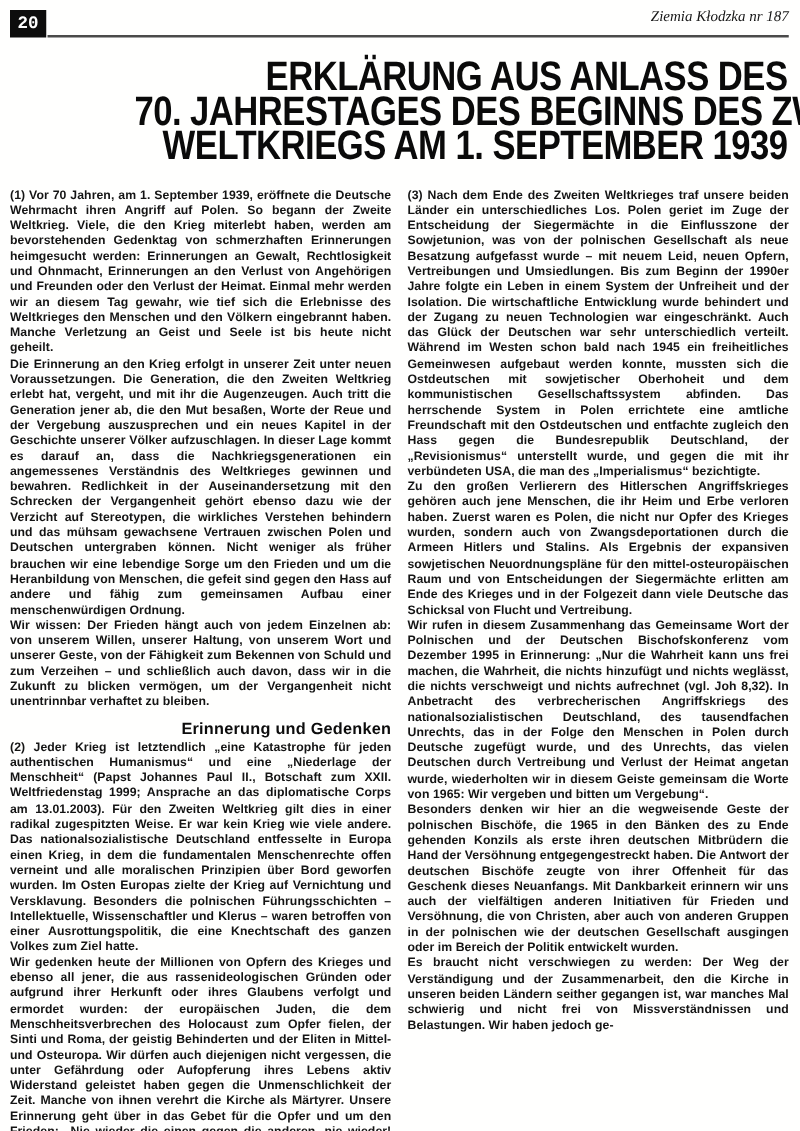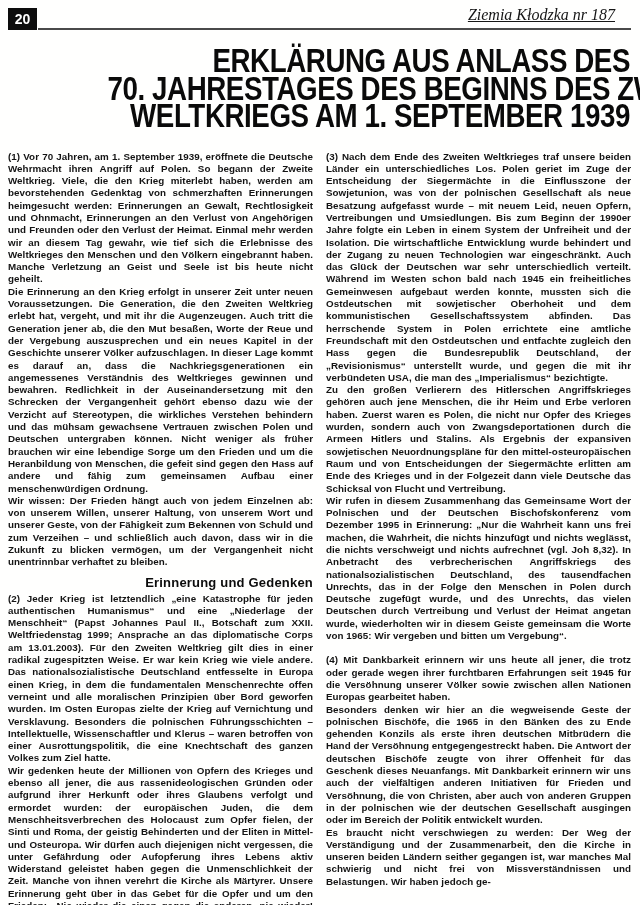--- a/index.html
+++ b/index.html
@@ -32,36 +32,35 @@
     background: #4a4a4a;
   }
   .page-num {
     position: absolute;
     left: 0;
     top: 8px;
     width: 29px;
     height: 22px;
     background: #0d0d0d;
     color: #fff;
-    font-family: Liberation Sans, sans-serif;
+    font-family: Liberation Mono, monospace;
     font-weight: bold;
     font-size: 14px;
     display: flex;
     align-items: center;
     justify-content: center;
   }
   .journal {
     position: absolute;
-    right: 16px;
+    right: 0;
     top: 6px;
     font-family: "Liberation Serif", serif;
     font-style: italic;
-    font-size: 16px;
+    font-size: 12px;
     color: #161616;
-    text-decoration: underline;
   }
   
   .headline {
     margin: 15px 10px 0 8px;
     text-align: right;
     font-weight: 700;
     color: #0a0a0a;
   }
   .headline .hl-line {
     font-size: 33px;
@@ -128,20 +127,19 @@
       <p>Wir wissen: Der Frieden hängt auch von jedem Einzelnen ab: von unserem Willen, unserer Haltung, von unserem Wort und unserer Geste, von der Fähigkeit zum Bekennen von Schuld und zum Verzeihen – und schließlich auch davon, dass wir in die Zukunft zu blicken vermögen, um der Vergangenheit nicht unentrinnbar verhaftet zu bleiben.</p>
       <h2 class="section-heading">Erinnerung und Gedenken</h2>
       <p>(2) Jeder Krieg ist letztendlich „eine Katastrophe für jeden authentischen Humanismus“ und eine „Niederlage der Menschheit“ (Papst Johannes Paul II., Botschaft zum XXII. Weltfriedenstag 1999; Ansprache an das diplomatische Corps am 13.01.2003). Für den Zweiten Weltkrieg gilt dies in einer radikal zugespitzten Weise. Er war kein Krieg wie viele andere. Das nationalsozialistische Deutschland entfesselte in Europa einen Krieg, in dem die fundamentalen Menschenrechte offen verneint und alle moralischen Prinzipien über Bord geworfen wurden. Im Osten Europas zielte der Krieg auf Vernichtung und Versklavung. Besonders die polnischen Führungsschichten – Intellektuelle, Wissenschaftler und Klerus – waren betroffen von einer Ausrottungspolitik, die eine Knechtschaft des ganzen Volkes zum Ziel hatte.</p>
       <p>Wir gedenken heute der Millionen von Opfern des Krieges und ebenso all jener, die aus rassenideologischen Gründen oder aufgrund ihrer Herkunft oder ihres Glaubens verfolgt und ermordet wurden: der europäischen Juden, die dem Menschheitsverbrechen des Holocaust zum Opfer fielen, der Sinti und Roma, der geistig Behinderten und der Eliten in Mittel- und Osteuropa. Wir dürfen auch diejenigen nicht vergessen, die unter Gefährdung oder Aufopferung ihres Lebens aktiv Widerstand geleistet haben gegen die Unmenschlichkeit der Zeit. Manche von ihnen verehrt die Kirche als Märtyrer. Unsere Erinnerung geht über in das Gebet für die Opfer und um den Frieden: „Nie wieder die einen gegen die anderen, nie wieder! […] nie wieder Krieg!“ (Papst Paul VI., Rede vor der UN-Vollversammlung am 4.10.1965).</p>
     </div>
 
     <div class="col">
       <p>(3) Nach dem Ende des Zweiten Weltkrieges traf unsere beiden Länder ein unterschiedliches Los. Polen geriet im Zuge der Entscheidung der Siegermächte in die Einflusszone der Sowjetunion, was von der polnischen Gesellschaft als neue Besatzung aufgefasst wurde – mit neuem Leid, neuen Opfern, Vertreibungen und Umsiedlungen. Bis zum Beginn der 1990er Jahre folgte ein Leben in einem System der Unfreiheit und der Isolation. Die wirtschaftliche Entwicklung wurde behindert und der Zugang zu neuen Technologien war eingeschränkt. Auch das Glück der Deutschen war sehr unterschiedlich verteilt. Während im Westen schon bald nach 1945 ein freiheitliches Gemeinwesen aufgebaut werden konnte, mussten sich die Ostdeutschen mit sowjetischer Oberhoheit und dem kommunistischen Gesellschaftssystem abfinden. Das herrschende System in Polen errichtete eine amtliche Freundschaft mit den Ostdeutschen und entfachte zugleich den Hass gegen die Bundesrepublik Deutschland, der „Revisionismus“ unterstellt wurde, und gegen die mit ihr verbündeten USA, die man des „Imperialismus“ bezichtigte.</p>
       <p>Zu den großen Verlierern des Hitlerschen Angriffskrieges gehören auch jene Menschen, die ihr Heim und Erbe verloren haben. Zuerst waren es Polen, die nicht nur Opfer des Krieges wurden, sondern auch von Zwangsdeportationen durch die Armeen Hitlers und Stalins. Als Ergebnis der expansiven sowjetischen Neuordnungspläne für den mittel-osteuropäischen Raum und von Entscheidungen der Siegermächte erlitten am Ende des Krieges und in der Folgezeit dann viele Deutsche das Schicksal von Flucht und Vertreibung.</p>
       <p>Wir rufen in diesem Zusammenhang das Gemeinsame Wort der Polnischen und der Deutschen Bischofskonferenz vom Dezember 1995 in Erinnerung: „Nur die Wahrheit kann uns frei machen, die Wahrheit, die nichts hinzufügt und nichts weglässt, die nichts verschweigt und nichts aufrechnet (vgl. Joh 8,32). In Anbetracht des verbrecherischen Angriffskriegs des nationalsozialistischen Deutschland, des tausendfachen Unrechts, das in der Folge den Menschen in Polen durch Deutsche zugefügt wurde, und des Unrechts, das vielen Deutschen durch Vertreibung und Verlust der Heimat angetan wurde, wiederholten wir in diesem Geiste gemeinsam die Worte von 1965: Wir vergeben und bitten um Vergebung“.</p>
-      <p class="gap-before">(4) Mit Dankbarkeit erinnern wir uns heute all jener, die trotz oder gerade wegen ihrer furchtbaren Erfahrungen seit 1945 für die Versöhnung unserer Völker sowie zwischen allen Nationen Europas gearbeitet haben.</p>
       <p>Besonders denken wir hier an die wegweisende Geste der polnischen Bischöfe, die 1965 in den Bänken des zu Ende gehenden Konzils als erste ihren deutschen Mitbrüdern die Hand der Versöhnung entgegengestreckt haben. Die Antwort der deutschen Bischöfe zeugte von ihrer Offenheit für das Geschenk dieses Neuanfangs. Mit Dankbarkeit erinnern wir uns auch der vielfältigen anderen Initiativen für Frieden und Versöhnung, die von Christen, aber auch von anderen Gruppen in der polnischen wie der deutschen Gesellschaft ausgingen oder im Bereich der Politik entwickelt wurden.</p>
       <p>Es braucht nicht verschwiegen zu werden: Der Weg der Verständigung und der Zusammenarbeit, den die Kirche in unseren beiden Ländern seither gegangen ist, war manches Mal schwierig und nicht frei von Missverständnissen und Belastungen. Wir haben jedoch ge-</p>
     </div>
 
   </div>
 
 </div>
 
 </body></html>

